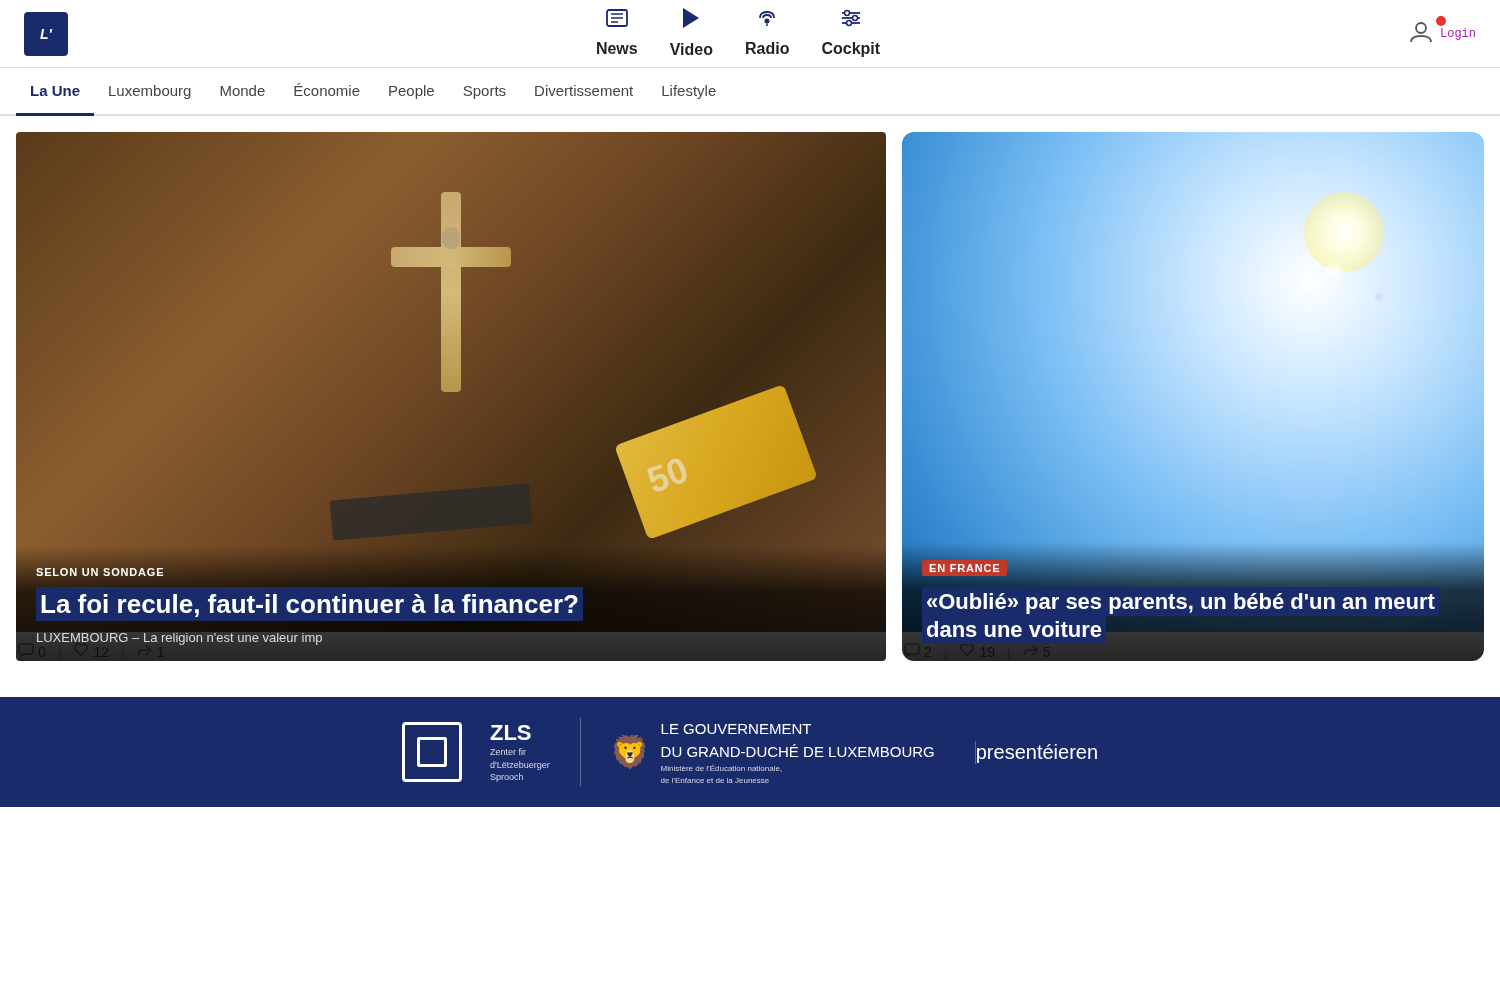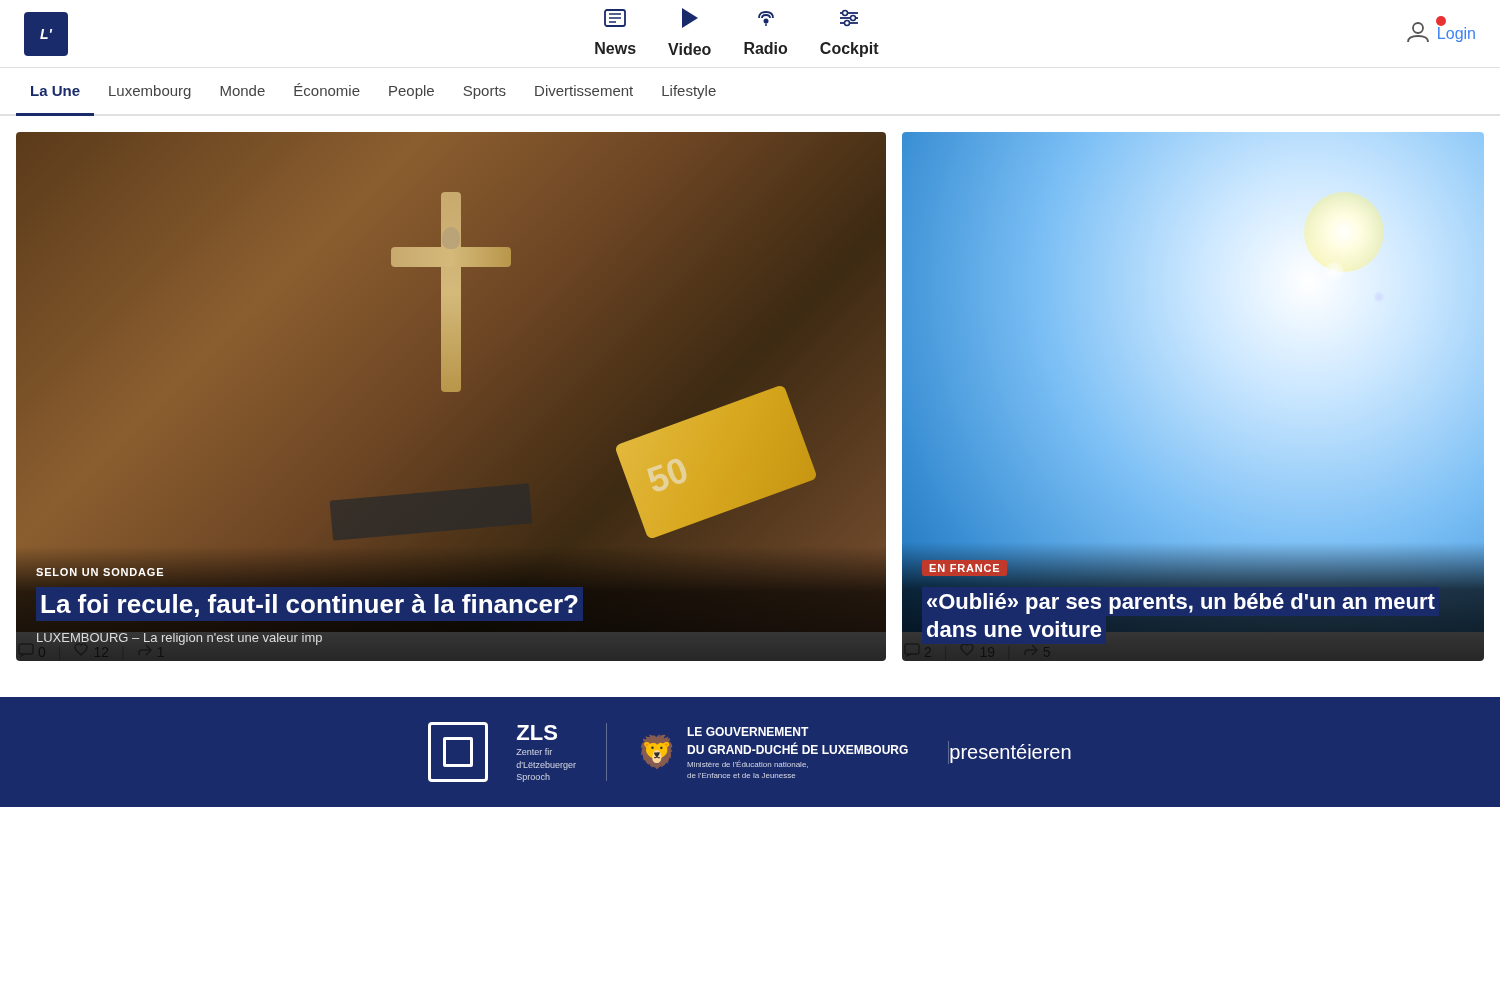--- a/index.html
+++ b/index.html
@@ -49,23 +49,24 @@
       flex-direction: column;
     }
     .header-nav-item .nav-icon {
       font-size: 18px;
       color: #1a2b6b;
     }
     .header-right {
       display: flex;
       align-items: center;
       gap: 12px;
-      font-size: 16px;
-      color: #3b82f6;
-      cursor: pointer;
+      font-size: 12px;
+      color: #a21caf;
+      cursor: pointer;
+      font-family: Liberation Mono, monospace;
     }
     .login-icon {
       position: relative;
       display: flex;
       align-items: center;
       gap: 6px;
     }
     .notif-dot {
       width: 10px;
       height: 10px;
@@ -148,21 +149,21 @@
       flex: 0 0 870px;
       max-width: 870px;
       position: relative;
       border-radius: 4px;
       overflow: hidden;
       cursor: pointer;
     }
     .article-card-small {
       flex: 1;
       position: relative;
-      border-radius: 4px;
+      border-radius: 12px;
       overflow: hidden;
       cursor: pointer;
     }
 
     
     .img-placeholder-main {
       width: 100%;
       height: 500px;
       background: linear-gradient(135deg, #5a3a1a 0%, #8b5e2f 30%, #6b4423 50%, #3d2a12 70%, #7a5030 100%);
       position: relative;
@@ -358,24 +359,24 @@
       align-items: center;
       gap: 10px;
       border-left: 1px solid rgba(255,255,255,0.3);
       padding-left: 30px;
     }
     .gov-lion {
       font-size: 32px;
       color: #fff;
     }
     .gov-text {
-      font-size: 12px;
+      font-size: 15px;
       color: #fff;
       line-height: 1.5;
-      font-weight: 700;
+      font-weight: 400;
     }
     .gov-subtext {
       font-size: 8px;
       color: rgba(255,255,255,0.8);
       line-height: 1.4;
     }
     .presenteieren {
       font-size: 20px;
       color: #fff;
       font-weight: 300;

